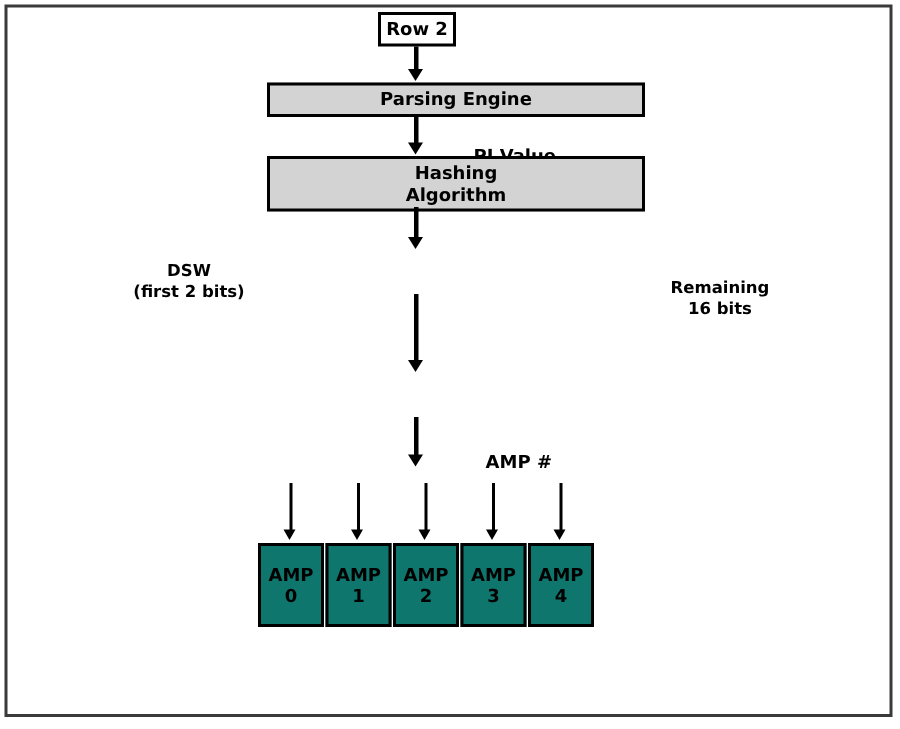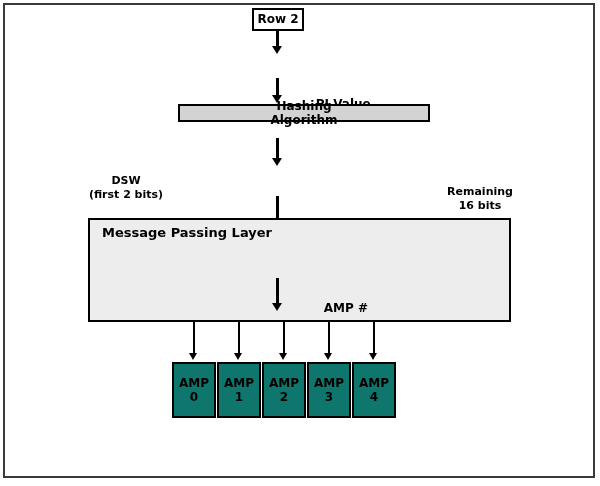--- a/index.html
+++ b/index.html
@@ -102,53 +102,53 @@
 
   <div class="node white" style="left:252px; top:8px; width:52px; height:23px; font-size:12px;">
     <span>Row 2</span>
   </div>
 
   <div>
     <div class="vline" style="left:276px; top:31px; height:16px;"></div>
     <div class="arrowhead" style="left:272px; top:46px;"></div>
   </div>
 
+  <div class="node gray" style="left:178px; top:55px; width:252px; height:23px; font-size:12px;">
+    <span>Parsing Engine</span>
+  </div>
 
   <div>
     <div class="vline" style="left:276px; top:78px; height:18px;"></div>
     <div class="arrowhead" style="left:272px; top:95px;"></div>
   </div>
 
   <div class="annot" style="left:299px; top:82px; font-size:12px;">
     <span>PI Value</span>
   </div>
 
-  <div class="node gray" style="left:178px; top:104px; width:252px; height:18px; font-size:12px; flex-direction:column;">
+  <div class="node gray" style="left:178px; top:104px; width:252px; height:37px; font-size:12px; flex-direction:column;">
     <span>Hashing</span>
     <span>Algorithm</span>
   </div>
 
   <div>
     <div class="vline" style="left:276px; top:138px; height:21px;"></div>
     <div class="arrowhead" style="left:272px; top:158px;"></div>
   </div>
 
 
   <div class="annot" style="left:56px; top:174px; width:140px; font-size:11px;"><span>DSW</span><br><span>(first 2 bits)</span></div>
 
   <div class="annot" style="left:410px; top:185px; width:140px; font-size:11px;"><span>Remaining</span><br><span>16 bits</span></div>
 
   <div>
     <div class="vline" style="left:276px; top:196px; height:46px;"></div>
     <div class="arrowhead" style="left:272px; top:240px;"></div>
   </div>
 
-  <div class="layer" style="left:88px; top:218px; width:423px; height:104px;">
-    <div class="layer-label">Message Passing Layer</div>
-  </div>
 
 
   <div>
     <div class="vline" style="left:276px; top:278px; height:26px;"></div>
     <div class="arrowhead" style="left:272px; top:303px;"></div>
   </div>
 
   <div class="annot" style="left:307px; top:286px; font-size:12px;">
     <span>AMP #</span>
   </div>

